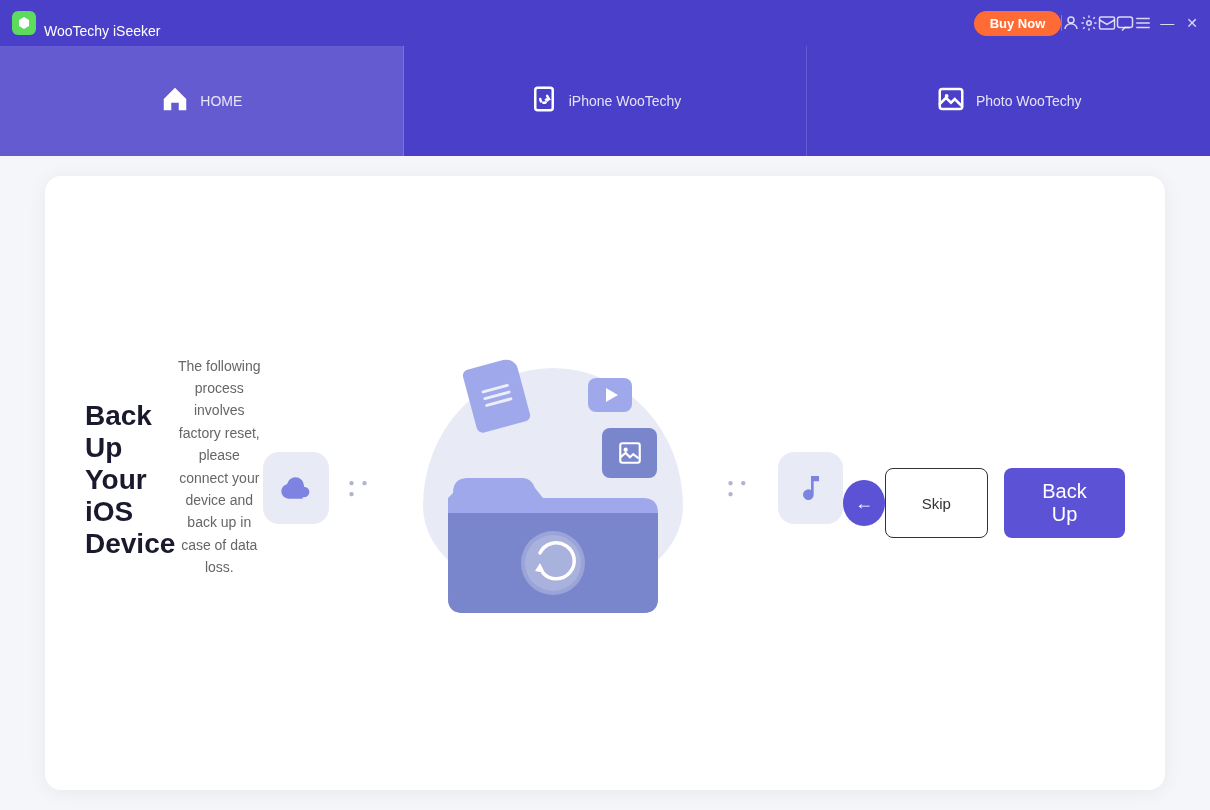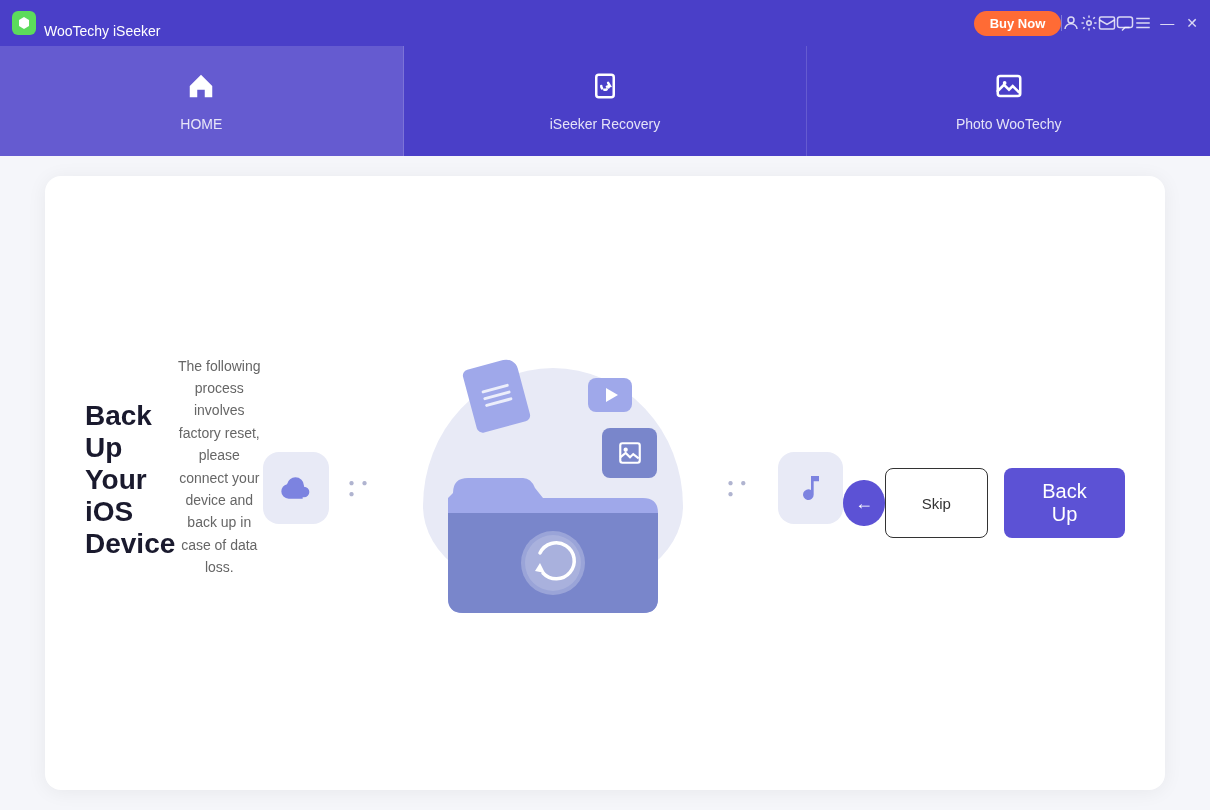--- a/index.html
+++ b/index.html
@@ -83,21 +83,21 @@
     
     .nav-tabs {
       background: #4a3fc8;
       display: flex;
       flex-shrink: 0;
       height: 110px;
     }
     .nav-tab {
       flex: 1;
       display: flex;
-      flex-direction: column;
+      flex-direction: row;
       align-items: center;
       justify-content: center;
       gap: 10px;
       color: rgba(255,255,255,0.85);
       cursor: pointer;
       border-right: 1px solid rgba(255,255,255,0.15);
       transition: background 0.2s;
     }
     .nav-tab:last-child { border-right: none; }
     .nav-tab.active { background: rgba(255,255,255,0.15); }
@@ -382,21 +382,21 @@
   </div>
 
   <div class="nav-tab">
     <span class="nav-tab-icon">
       <svg width="30" height="30" viewBox="0 0 24 24" fill="none" stroke="white" stroke-width="2" stroke-linecap="round">
           <rect x="5" y="3" width="14" height="18" rx="2"></rect>
           <path d="M9 12a3 3 0 1 0 6 0" stroke-dasharray="2 2"></path>
           <path d="M14.5 9.5l1.5 2.5-2.5 0.5"></path>
         </svg>
     </span>
-    <span class="nav-tab-label">iSeeker Recovery</span>
+    <span class="nav-tab-label">iPhone WooTechy</span>
   </div>
 
   <div class="nav-tab">
     <span class="nav-tab-icon">
       <svg width="30" height="30" viewBox="0 0 24 24" fill="none" stroke="white" stroke-width="2" stroke-linecap="round">
           <rect x="3" y="4" width="18" height="16" rx="2"></rect>
           <circle cx="8.5" cy="9.5" r="1.5" fill="white" stroke="none"></circle>
           <path d="M3 16l5-5 4 4 3-3 5 5" stroke="white" fill="none"></path>
         </svg>
     </span>

